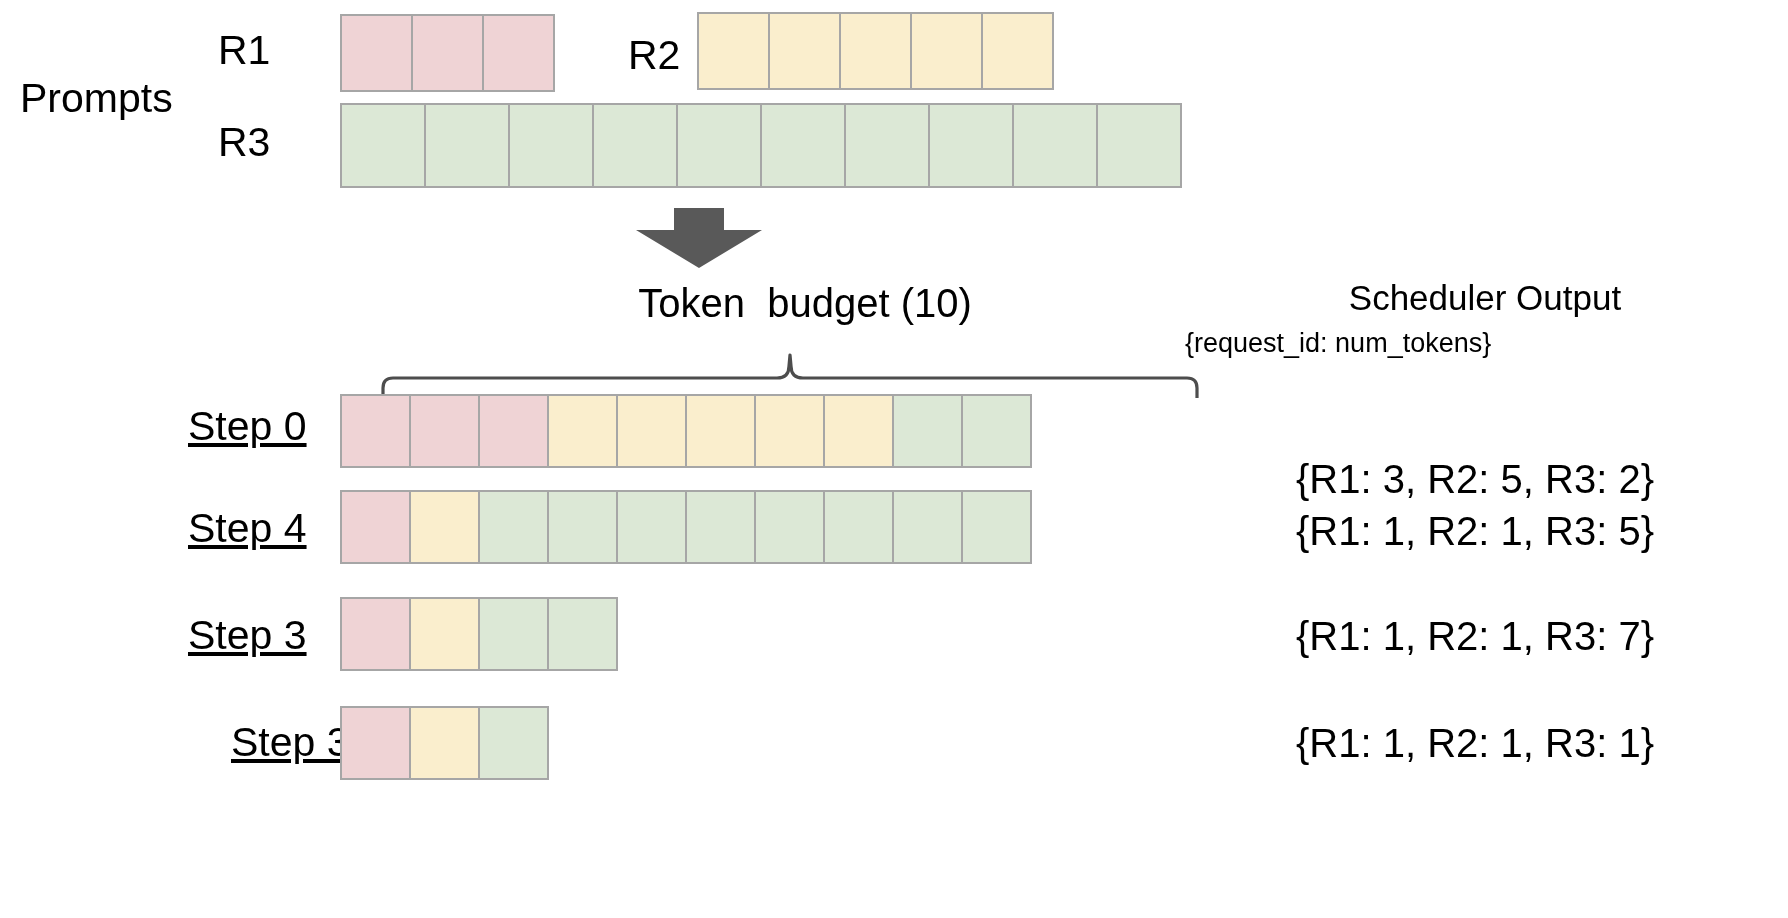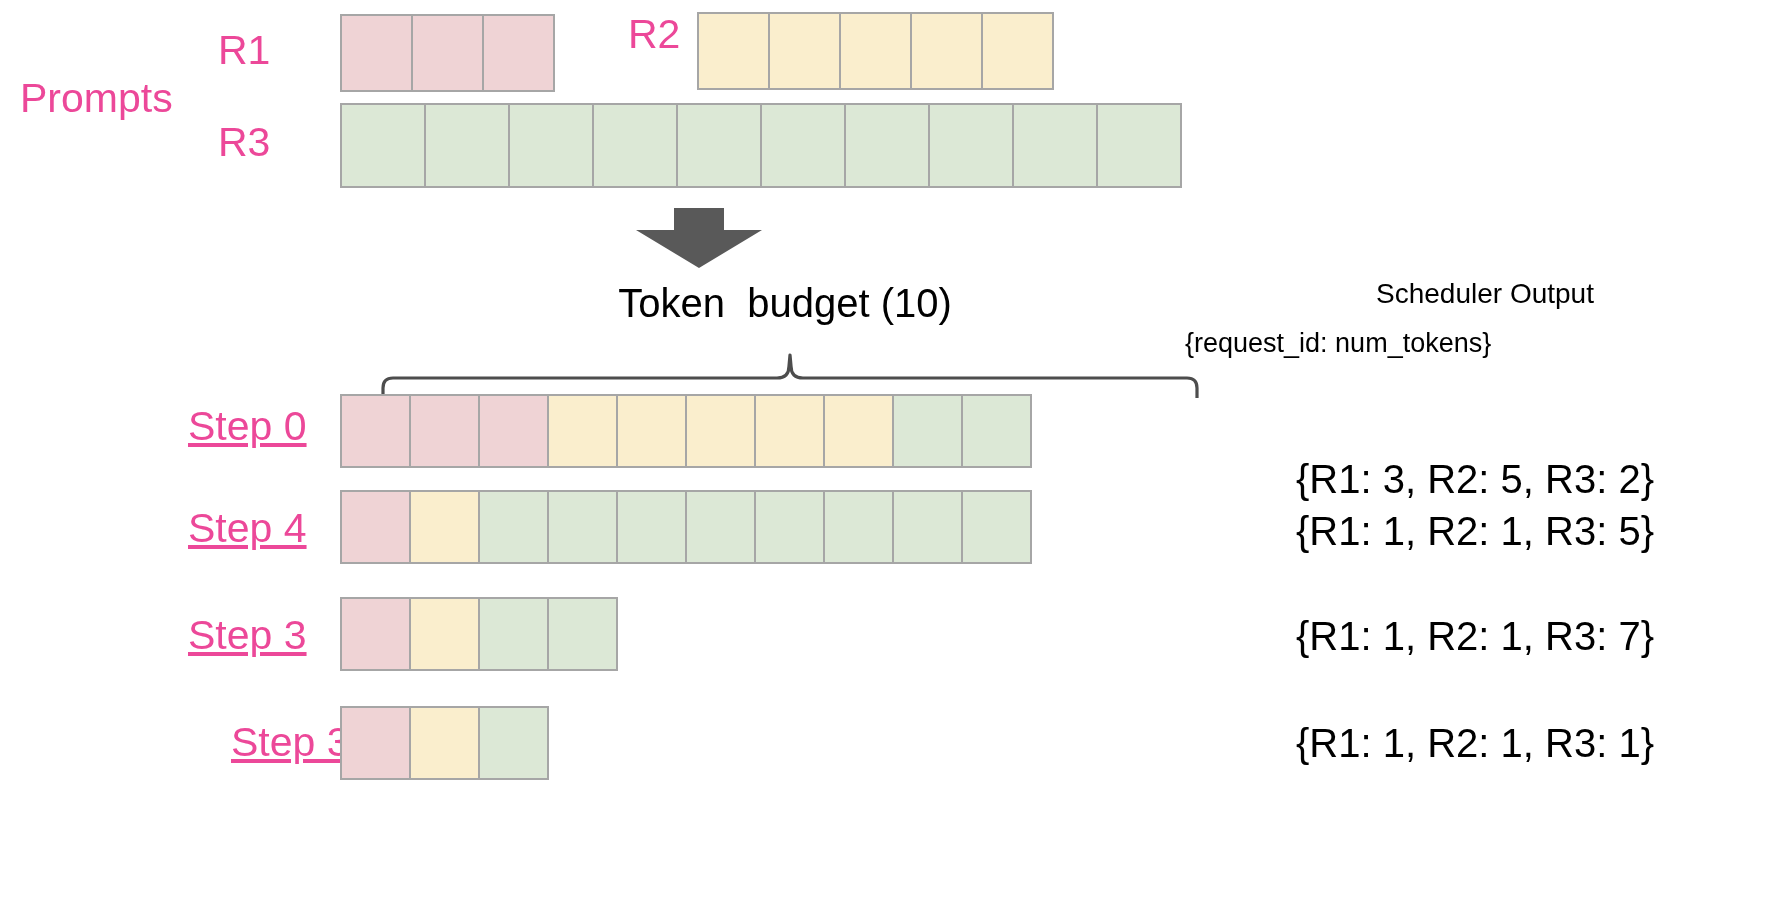--- a/index.html
+++ b/index.html
@@ -31,42 +31,42 @@
   .c-pink   { background: #efd3d5; }
   .c-yellow { background: #faeecd; }
   .c-green  { background: #dce8d6; }
 
   
   .lbl {
     position: absolute;
     font-size: 40px;
     line-height: 1;
     white-space: nowrap;
-    color: #ec4899;
+    color: #000000;
     text-align: center;
   }
   .lbl-prompts {
     font-size: 41px;
   }
   .lbl-r { font-size: 41px; }
   .lbl-step { font-size: 41px; text-decoration: underline; }
 
   
   .arrow-wrap {
     position: absolute;
     left: 634px;
     top: 208px;
     width: 130px;
     height: 60px;
   }
 
   
   .budget-caption {
     position: absolute;
-    left: 495px;
+    left: 515px;
     top: 283px;
     width: 580px;
     text-align: center;
     font-size: 40px;
     white-space: pre;
     line-height: 1;
   }
 
   
   .brace-wrap {
@@ -77,21 +77,21 @@
     height: 46px;
   }
 
   
   .sched-title {
     position: absolute;
     left: 1185px;
     top: 280px;
     width: 600px;
     text-align: center;
-    font-size: 28px;
+    font-size: 35px;
     line-height: 1;
     white-space: nowrap;
   }
   .sched-sub {
     position: absolute;
     left: 1185px;
     top: 330px;
     width: 600px;
     font-size: 27px;
     line-height: 1;
@@ -113,21 +113,21 @@
 <div class="lbl lbl-prompts" style="left:20px; top:78px;">Prompts</div>
 
 <div class="lbl lbl-r" style="left:218px; top:30px;">R1</div>
 
 <div class="cellrow" style="left:340px; top:14px; height:78px;">
   <div class="cell c-pink" style="width:73px;height:78px;"></div>
   <div class="cell c-pink" style="width:73px;height:78px;"></div>
   <div class="cell c-pink" style="width:73px;height:78px;"></div>
 </div>
 
-<div class="lbl lbl-r" style="left:628px; top:14px;">R2</div>
+<div class="lbl lbl-r" style="left:628px; top:35px;">R2</div>
 
 <div class="cellrow" style="left:697px; top:12px; height:78px;">
   <div class="cell c-yellow" style="width:73px;height:78px;"></div>
   <div class="cell c-yellow" style="width:73px;height:78px;"></div>
   <div class="cell c-yellow" style="width:73px;height:78px;"></div>
   <div class="cell c-yellow" style="width:73px;height:78px;"></div>
   <div class="cell c-yellow" style="width:73px;height:78px;"></div>
 </div>
 
 <div class="lbl lbl-r" style="left:218px; top:122px;">R3</div>

